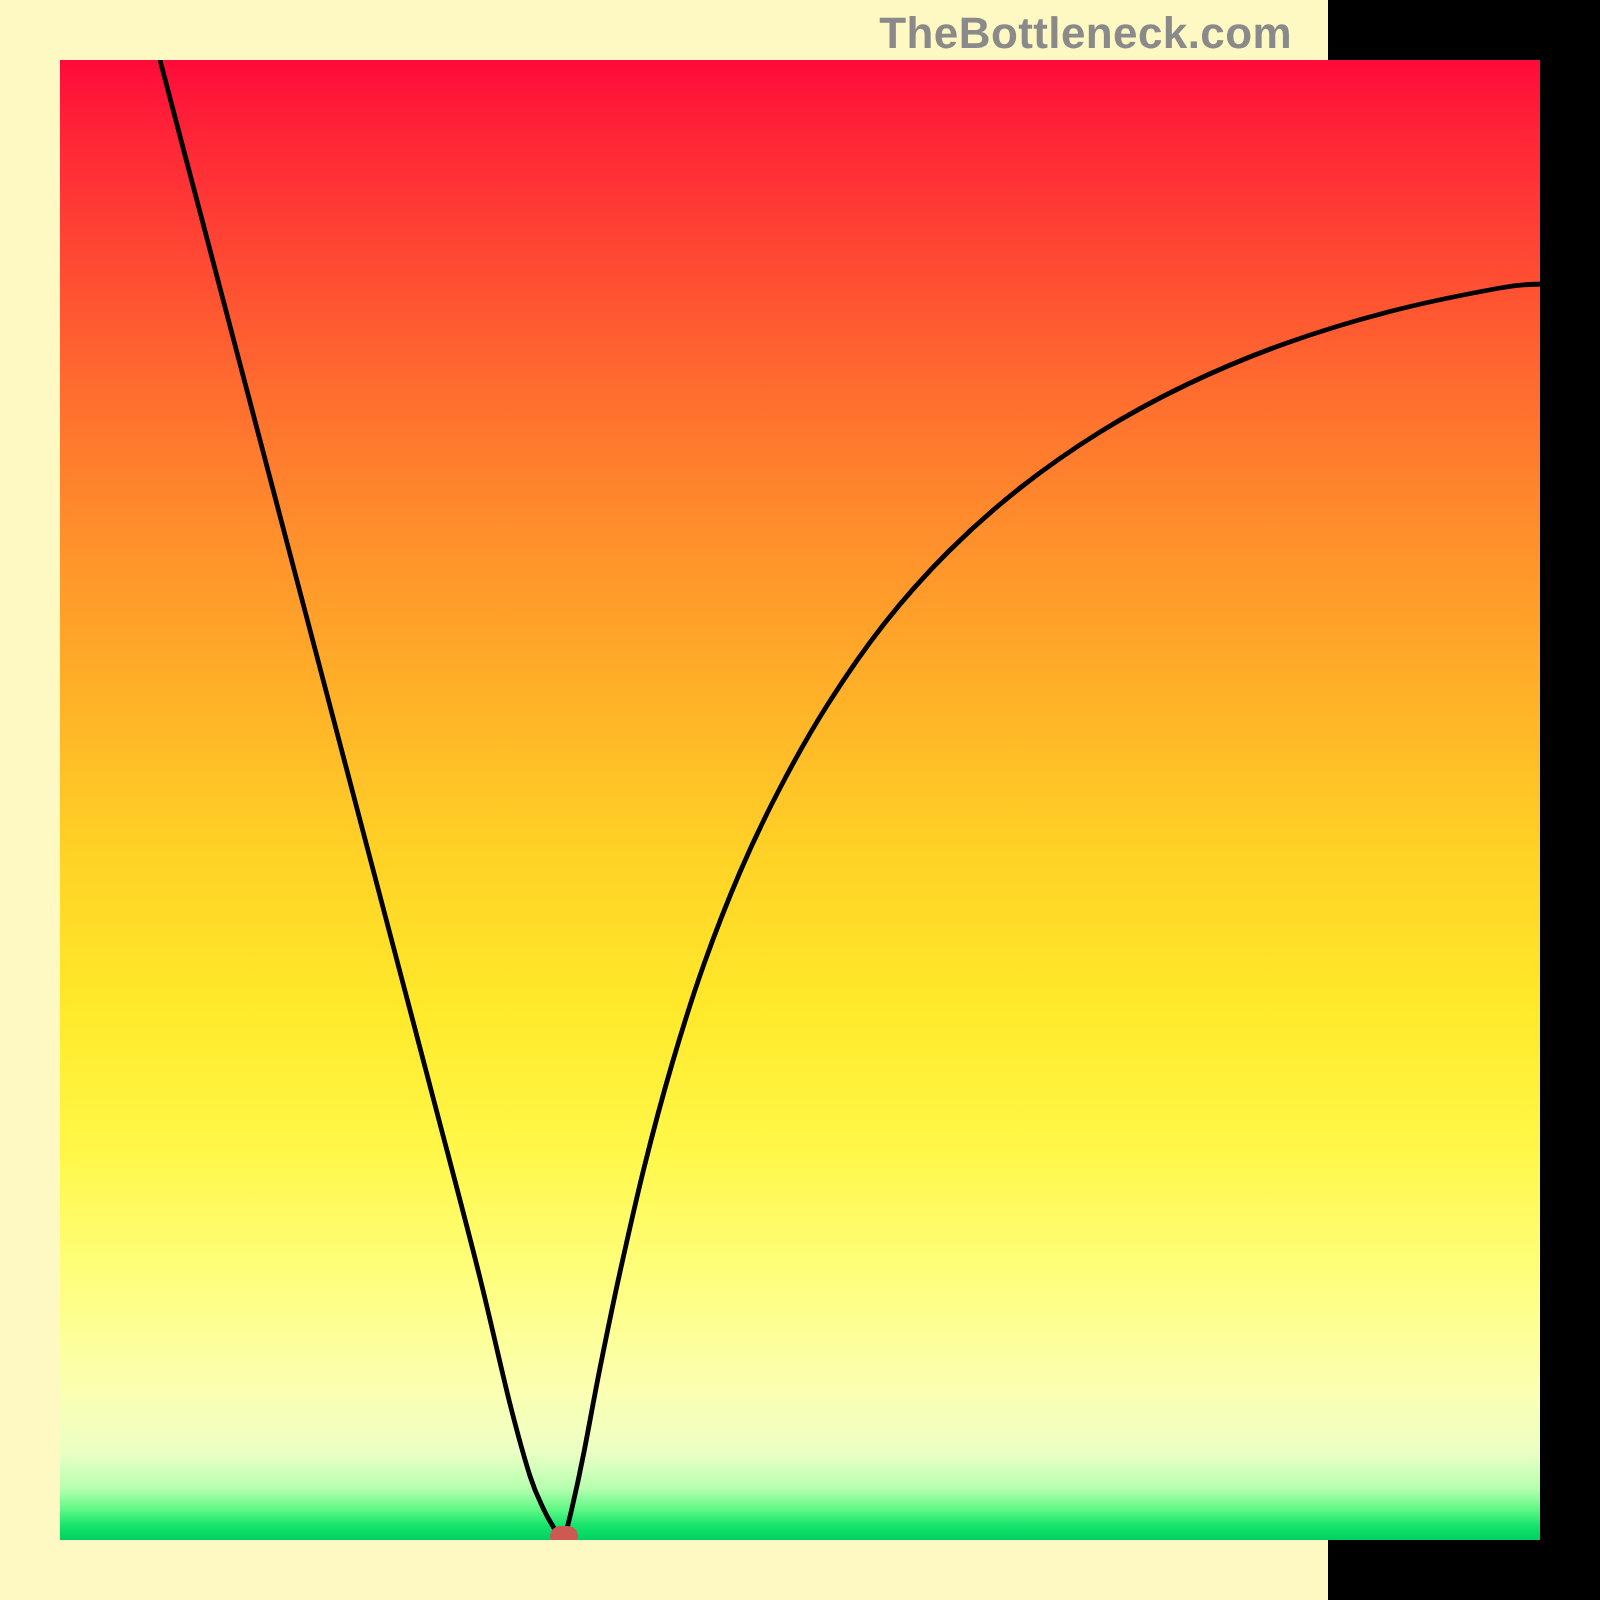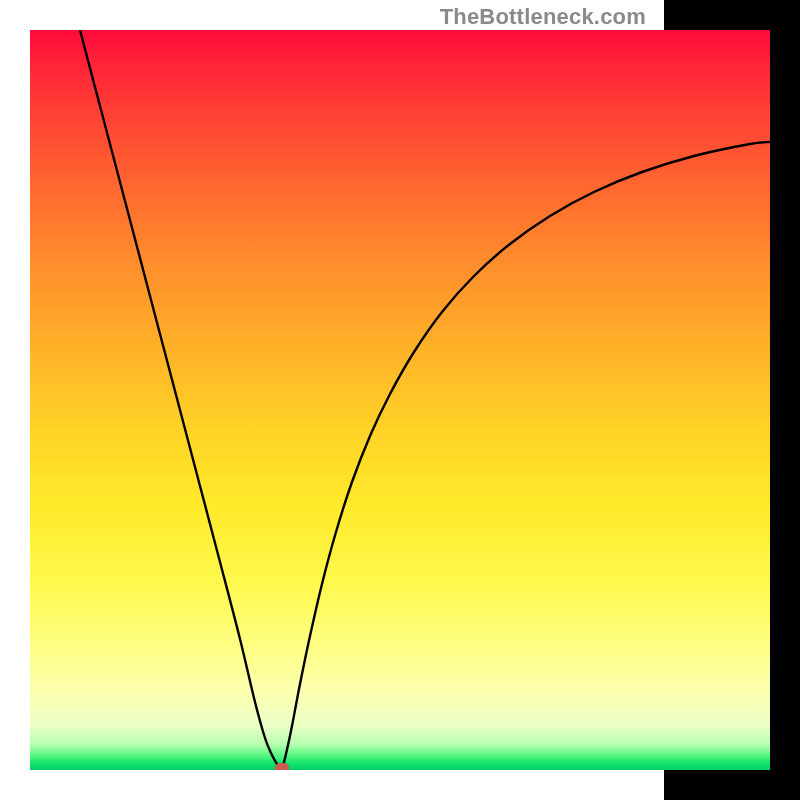--- a/index.html
+++ b/index.html
@@ -8,21 +8,21 @@
     width: 800px;
     height: 800px;
     background: #000;
     overflow: hidden;
     font-family: Arial, Helvetica, sans-serif;
   }
   .frame {
     position: relative;
     width: 664px;
     height: 800px;
-    background: #ffffff;
+    background: #fef9c3;
   }
   .watermark {
     position: absolute;
     top: 4px;
     right: 18px;
     color: #8a8a8a;
     font-size: 22px;
     font-weight: 600;
     letter-spacing: 0.2px;
     z-index: 5;

